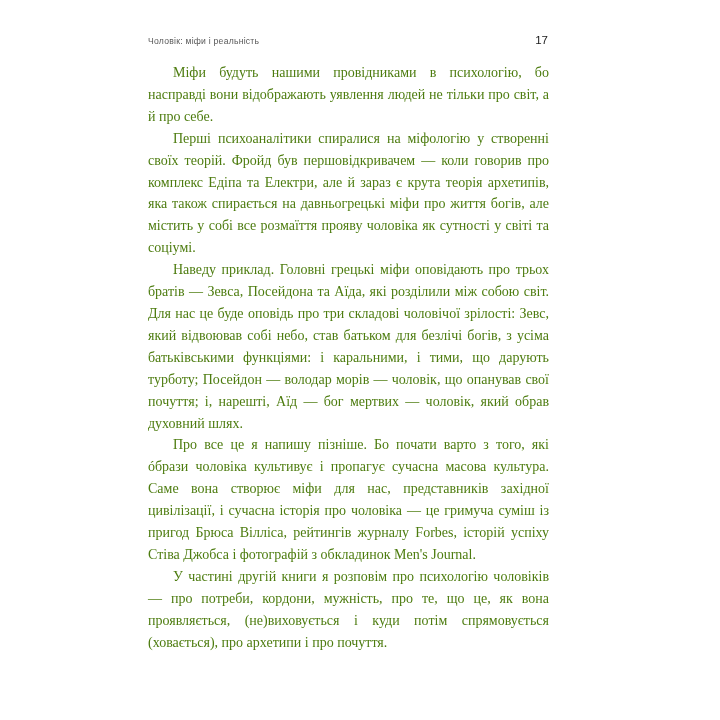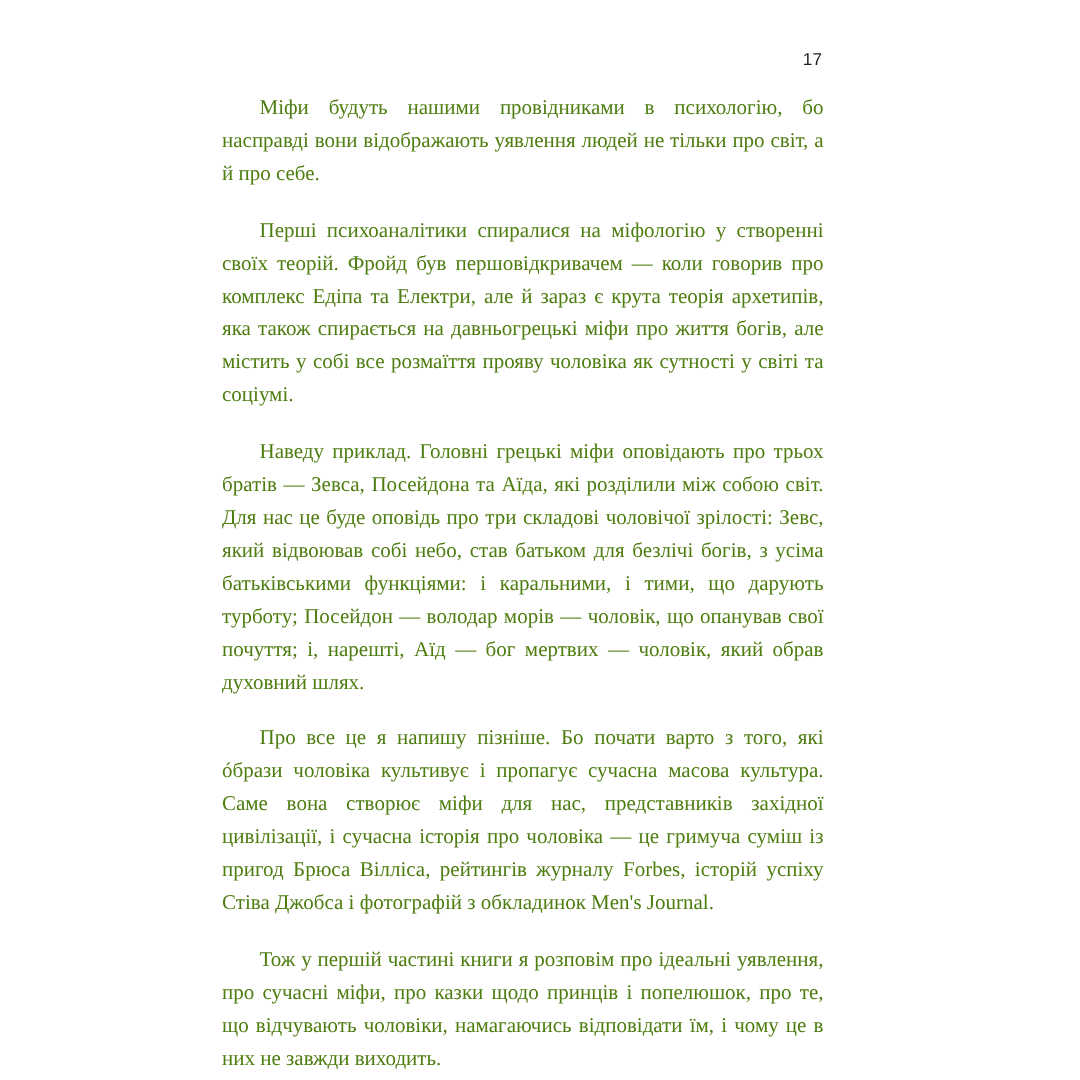--- a/index.html
+++ b/index.html
@@ -70,33 +70,35 @@
     line-height: 21.9px;
     color: #4d7c0f;
     text-align: justify;
     text-indent: 25px;
     -webkit-hyphens: none;
     hyphens: none;
     word-spacing: 0px;
   }
 
   .para + .para {
-    margin-top: 16px;
+    margin-top: 0;
   }
 </style>
 </head>
 <body>
 
 <div class="page">
 
+  <div class="running-head">
+    <span class="running-head-title">Чоловік: міфи і реальність</span>
+  </div>
 
   <div class="folio">17</div>
 
   <div class="text-block">
       <p class="para">Міфи будуть нашими провідниками в психологію, бо насправді вони відображають уявлення людей не тільки про світ, а й про себе.</p>
       <p class="para">Перші психоаналітики спиралися на міфологію у створенні своїх теорій. Фройд був першовідкривачем — коли говорив про комплекс Едіпа та Електри, але й зараз є крута теорія архетипів, яка також спирається на давньогрецькі міфи про життя богів, але містить у собі все розмаїття прояву чоловіка як сутності у світі та соціумі.</p>
       <p class="para">Наведу приклад. Головні грецькі міфи оповідають про трьох братів — Зевса, Посейдона та Аїда, які розділили між собою світ. Для нас це буде оповідь про три складові чоловічої зрілості: Зевс, який відвоював собі небо, став батьком для безлічі богів, з усіма батьківськими функціями: і каральними, і тими, що дарують турботу; Посейдон — володар морів — чоловік, що опанував свої почуття; і, нарешті, Аїд — бог мертвих — чоловік, який обрав духовний шлях.</p>
       <p class="para">Про все це я напишу пізніше. Бо почати варто з того, які óбрази чоловіка культивує і пропагує сучасна масова культура. Саме вона створює міфи для нас, представників західної цивілізації, і сучасна історія про чоловіка — це гримуча суміш із пригод Брюса Вілліса, рейтингів журналу Forbes, історій успіху Стіва Джобса і фотографій з обкладинок Men's Journal.</p>
-      <p class="para">Тож у першій частині книги я розповім про ідеальні уявлення, про сучасні міфи, про казки щодо принців і попелюшок, про те, що відчувають чоловіки, намагаючись відповідати їм, і чому це в них не завжди виходить.</p>
       <p class="para">У частині другій книги я розповім про психологію чоловіків — про потреби, кордони, мужність, про те, що це, як вона проявляється, (не)виховується і куди потім спрямовується (ховається), про архетипи і про почуття.</p>
     </div>
 
 </div>
 
 </body></html>

